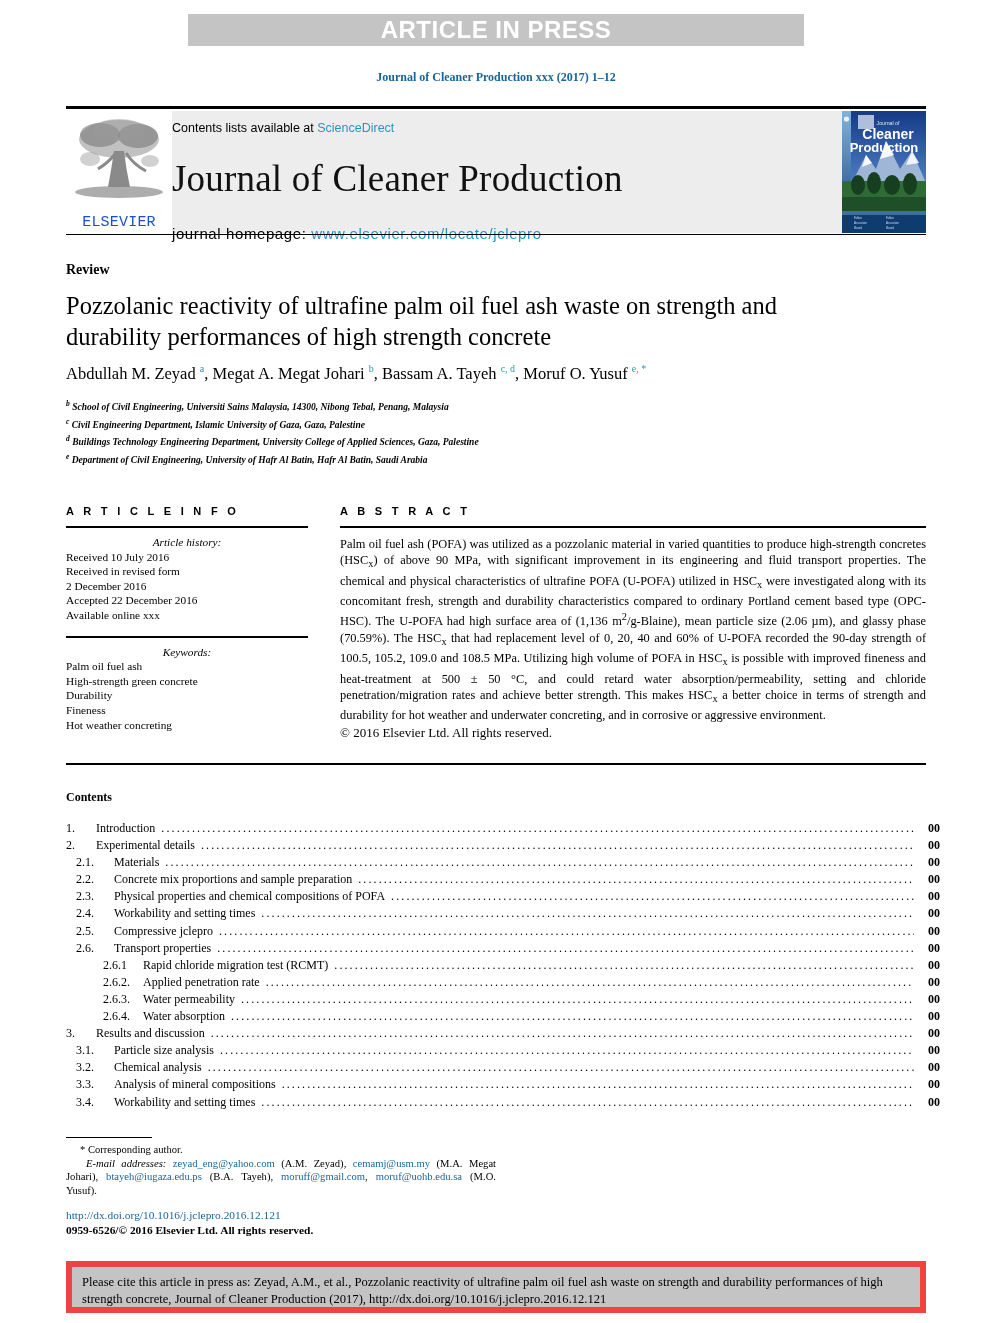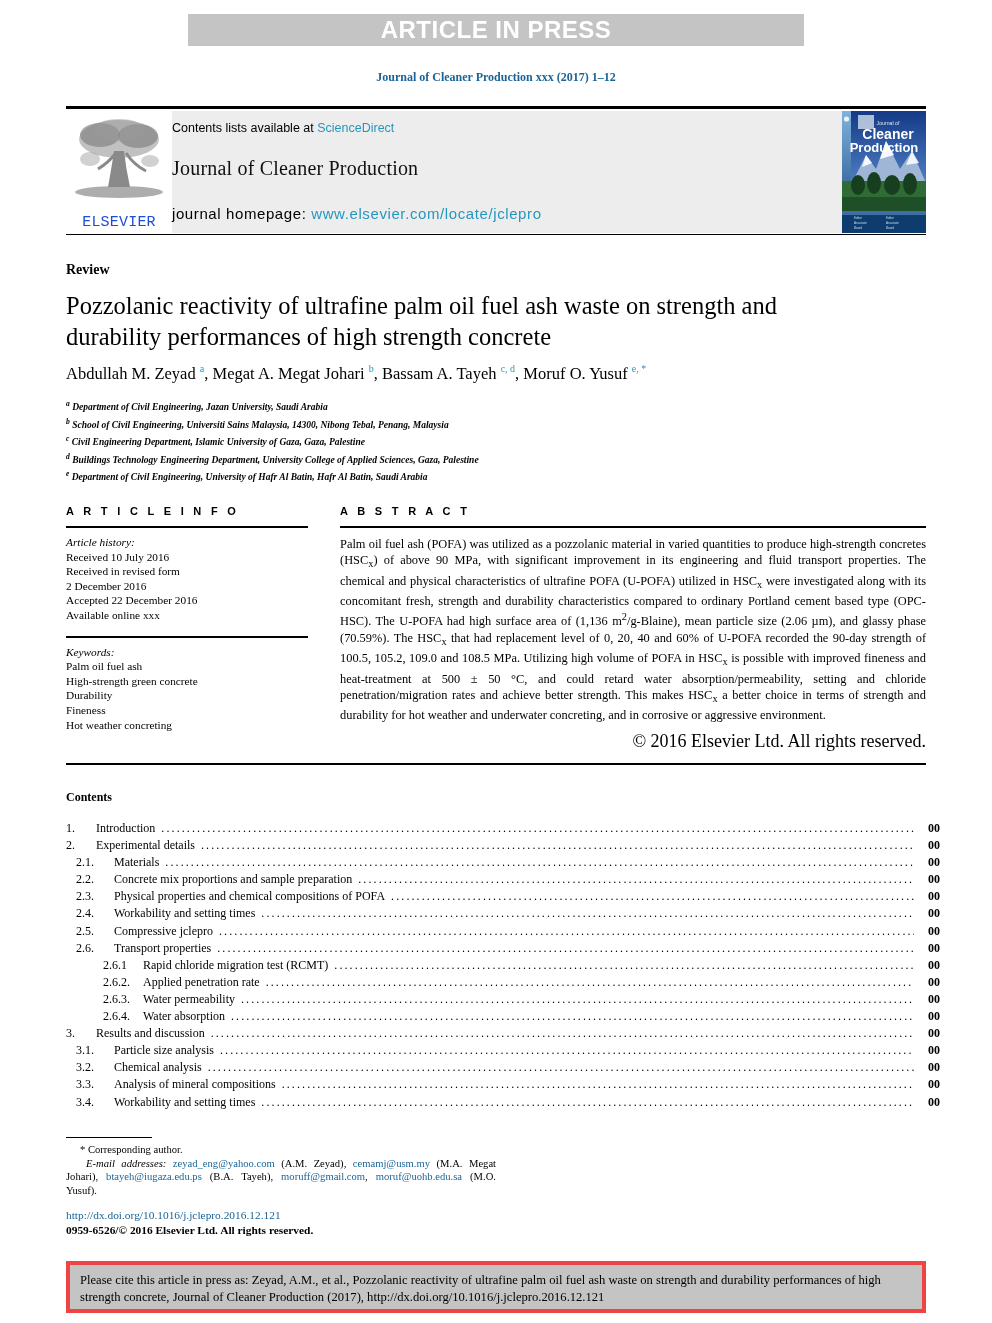--- a/index.html
+++ b/index.html
@@ -109,21 +109,21 @@
     font-size: 12.5px;
     color: #000;
   }
   .contents-line a {
     color: #2596be;
     text-decoration: none;
   }
   .journal-title {
     margin-top: 22px;
     font-family: "Liberation Serif", serif;
-    font-size: 20px;
+    font-size: 37px;
     color: #111;
     letter-spacing: 0.2px;
   }
   .homepage-line {
     margin-top: 25px;
     font-family: "Liberation Sans", sans-serif;
     font-size: 15px;
     letter-spacing: 0.6px;
     color: #000;
   }
@@ -225,39 +225,38 @@
     height: 2px;
     background: #000;
     margin-top: 9px;
   }
   .info-body {
     margin-top: 7px;
     font-family: "Liberation Serif", serif;
     font-size: 11.3px;
     line-height: 14.6px;
   }
-  .info-body .lbl { font-style: italic; }
+  .info-body .lbl { font-style: italic; text-align: center; }
   .info-rule2 {
     height: 2px;
     background: #000;
     margin-top: 13px;
   }
   .abstract-body {
     margin-top: 8px;
     font-family: "Liberation Serif", serif;
     font-size: 12.4px;
     line-height: 16.1px;
     text-align: justify;
     color: #000;
   }
   .copyright-line {
-    margin-top: 8px;
-    text-align: right;
-    font-family: "Liberation Serif", serif;
-    font-size: 18px;
+    margin-top: 2px;
+    font-family: "Liberation Serif", serif;
+    font-size: 13px;
   }
   .abs-rule-bottom {
     position: absolute;
     left: 66px;
     top: 763px;
     width: 860px;
     height: 2px;
     background: #000;
   }
 
@@ -345,21 +344,21 @@
   .doi-block .issn { font-weight: bold; }
 
   
   .cite-box {
     position: absolute;
     left: 66px;
     top: 1261px;
     width: 860px;
     height: 52px;
     background: #c4c4c4;
-    border: 4px solid #ef4444;
+    border: 6px solid #ef4444;
     box-sizing: border-box;
   }
   .cite-inner {
     padding: 7px 10px 0 10px;
     font-family: "Liberation Serif", serif;
     font-size: 12.6px;
     line-height: 17px;
     color: #000;
   }
 </style>
@@ -450,21 +449,20 @@
       </svg>
     </div>
   </div>
   <div class="rule-thin-head"></div>
 
   <div class="doctype">Review</div>
   <div class="article-title">Pozzolanic reactivity of ultrafine palm oil fuel ash waste on strength and durability performances of high strength concrete</div>
   <div class="authors">Abdullah M. Zeyad <sup>a</sup>, Megat A. Megat Johari <sup>b</sup>, Bassam A. Tayeh <sup>c, d</sup>, Moruf O. Yusuf <sup>e, *</sup></div>
 
   <div class="affil-list">
-    <div class="affil"><sup>a</sup> <span>Department of Civil Engineering, Jazan University, Saudi Arabia</span></div>
     <div class="affil"><sup>b</sup> <span>School of Civil Engineering, Universiti Sains Malaysia, 14300, Nibong Tebal, Penang, Malaysia</span></div>
     <div class="affil"><sup>c</sup> <span>Civil Engineering Department, Islamic University of Gaza, Gaza, Palestine</span></div>
     <div class="affil"><sup>d</sup> <span>Buildings Technology Engineering Department, University College of Applied Sciences, Gaza, Palestine</span></div>
     <div class="affil"><sup>e</sup> <span>Department of Civil Engineering, University of Hafr Al Batin, Hafr Al Batin, Saudi Arabia</span></div>
   </div>
 
   <div class="info-col">
     <div class="sec-head">A R T I C L E  I N F O</div>
     <div class="sec-rule"></div>
     <div class="info-body">

